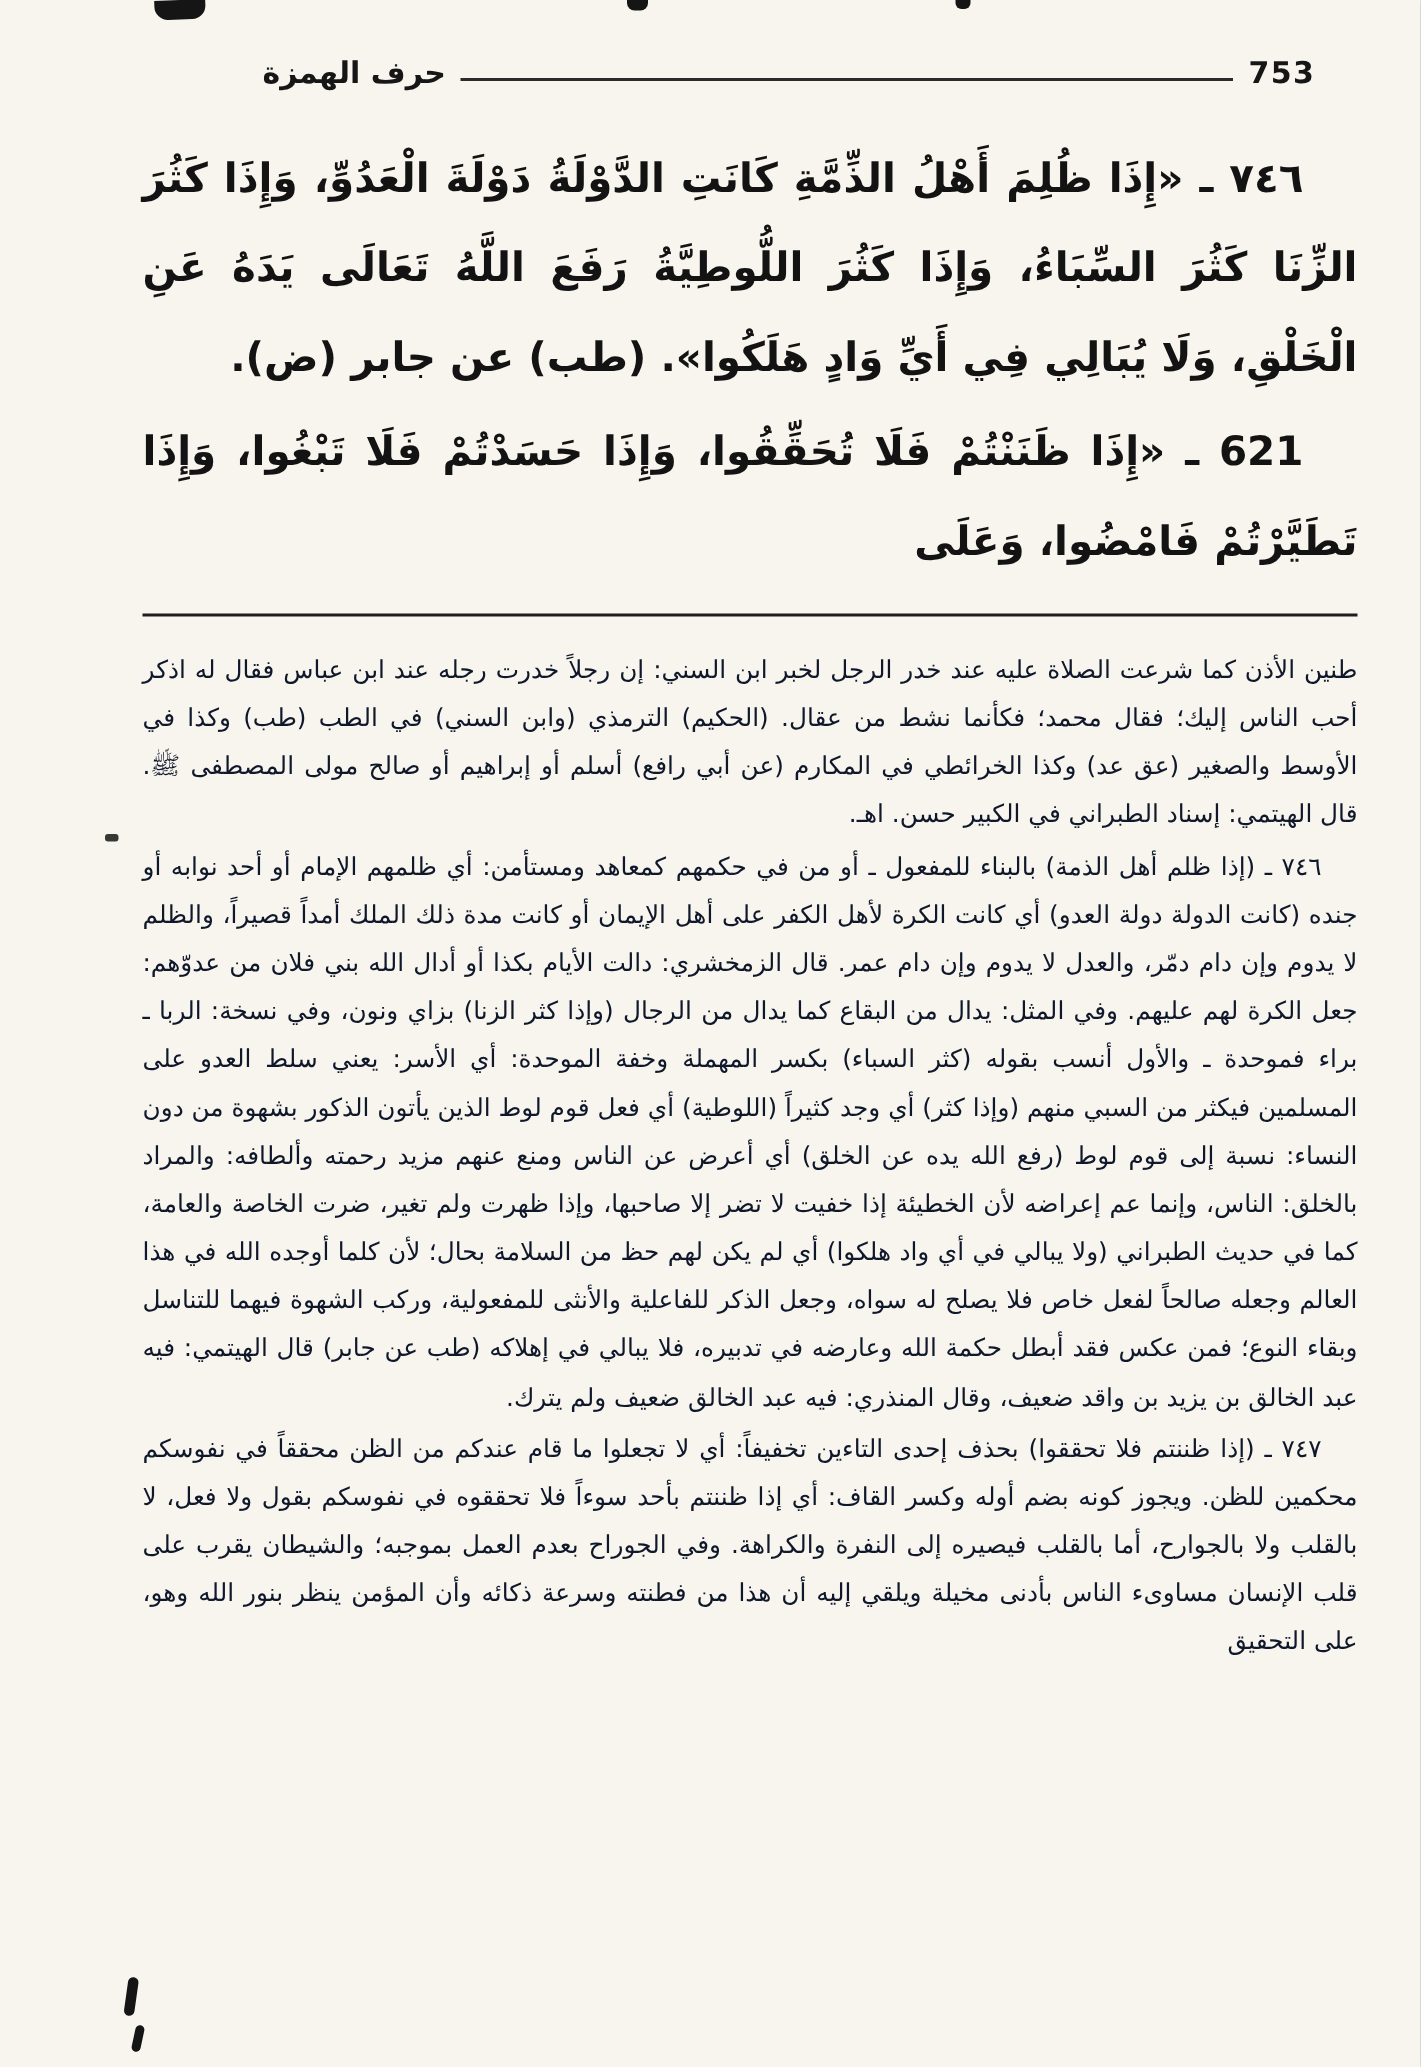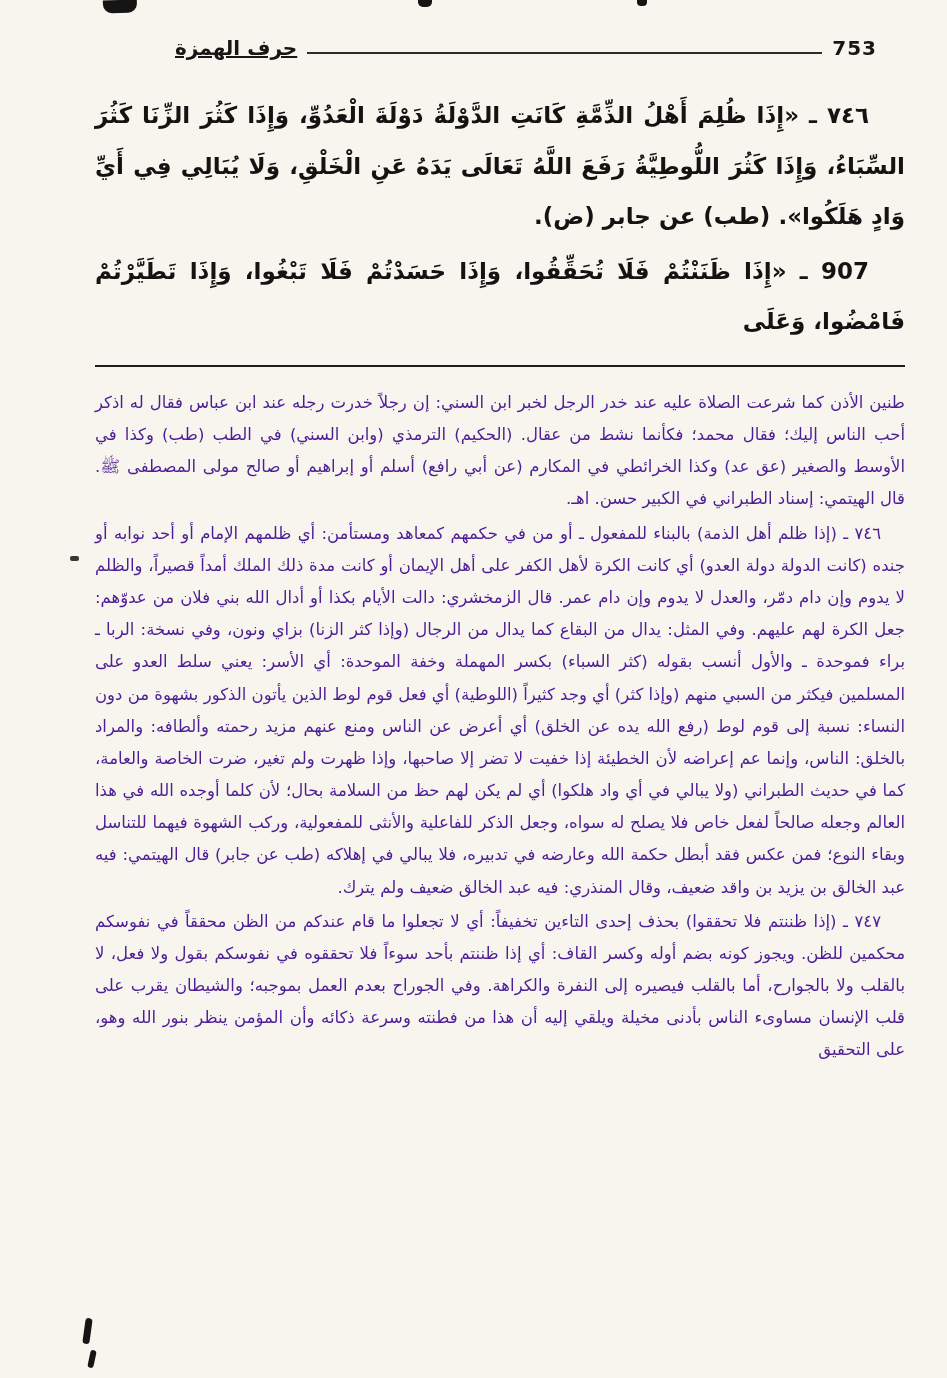--- a/index.html
+++ b/index.html
@@ -31,45 +31,45 @@
     font-weight:bold;
     font-size:20px;
     color:#161616;
   }
   .page-number { letter-spacing:1px; }
   .header-rule {
     flex:1;
     border-bottom:2px solid #2b2b2b;
     margin:0 10px 6px 10px;
   }
-  .chapter-title { white-space:nowrap;text-decoration:underline; }
+  .chapter-title { white-space:nowrap; }
 
   
   .hadith {
-    font-size:23px;
+    font-size:27px;
     font-weight:700;
     line-height:2.2;
     text-align:justify;
     color:#131313;
   }
   .hadith p { margin-bottom:4px; }
   .indent-lg { text-indent:36px; }
 
   
   .separator {
     border-top:2.5px solid #1e1e1e;
     margin:18px 0 20px 0;
   }
 
   
   .commentary {
     font-size:16.5px;
     line-height:1.95;
     text-align:justify;
-    color:#4c1d95;
+    color:#0f172a;
   }
   .commentary p { margin-bottom:2px; }
   .indent-sm { text-indent:24px; }
 
   
   .artifact { position:absolute; background:#151515; }
   .a1 { left:103px; top:0;  width:34px; height:13px; border-radius:0 0 9px 9px; transform:rotate(-2deg); }
   .a2 { left:418px; top:0;  width:14px; height:7px;  border-radius:0 0 5px 5px; }
   .a3 { left:637px; top:0;  width:10px; height:6px;  border-radius:0 0 4px 4px; }
   .a4 { left:84px;  top:1318px; width:7px; height:26px; border-radius:4px; transform:rotate(8deg); }
@@ -84,21 +84,21 @@
   <div class="content">
 
     <header class="page-header">
       <span class="page-number">753</span>
       <span class="header-rule"></span>
       <span class="chapter-title">حرف الهمزة</span>
     </header>
 
     <section class="hadith">
       <p class="indent-lg">٧٤٦ ـ «إِذَا ظُلِمَ أَهْلُ الذِّمَّةِ كَانَتِ الدَّوْلَةُ دَوْلَةَ الْعَدُوِّ، وَإِذَا كَثُرَ الزِّنَا كَثُرَ السِّبَاءُ، وَإِذَا كَثُرَ اللُّوطِيَّةُ رَفَعَ اللَّهُ تَعَالَى يَدَهُ عَنِ الْخَلْقِ، وَلَا يُبَالِي فِي أَيِّ وَادٍ هَلَكُوا». (طب) عن جابر (ض).</p>
-      <p class="indent-lg">907 ـ «إِذَا ظَنَنْتُمْ فَلَا تُحَقِّقُوا، وَإِذَا حَسَدْتُمْ فَلَا تَبْغُوا، وَإِذَا تَطَيَّرْتُمْ فَامْضُوا، وَعَلَى</p>
+      <p class="indent-lg">621 ـ «إِذَا ظَنَنْتُمْ فَلَا تُحَقِّقُوا، وَإِذَا حَسَدْتُمْ فَلَا تَبْغُوا، وَإِذَا تَطَيَّرْتُمْ فَامْضُوا، وَعَلَى</p>
     </section>
 
     <div class="separator"></div>
 
     <section class="commentary">
       <p>طنين الأذن كما شرعت الصلاة عليه عند خدر الرجل لخبر ابن السني: إن رجلاً خدرت رجله عند ابن عباس فقال له اذكر أحب الناس إليك؛ فقال محمد؛ فكأنما نشط من عقال. (الحكيم) الترمذي (وابن السني) في الطب (طب) وكذا في الأوسط والصغير (عق عد) وكذا الخرائطي في المكارم (عن أبي رافع) أسلم أو إبراهيم أو صالح مولى المصطفى ﷺ. قال الهيتمي: إسناد الطبراني في الكبير حسن. اهـ.</p>
       <p class="indent-sm">٧٤٦ ـ (إذا ظلم أهل الذمة) بالبناء للمفعول ـ أو من في حكمهم كمعاهد ومستأمن: أي ظلمهم الإمام أو أحد نوابه أو جنده (كانت الدولة دولة العدو) أي كانت الكرة لأهل الكفر على أهل الإيمان أو كانت مدة ذلك الملك أمداً قصيراً، والظلم لا يدوم وإن دام دمّر، والعدل لا يدوم وإن دام عمر. قال الزمخشري: دالت الأيام بكذا أو أدال الله بني فلان من عدوّهم: جعل الكرة لهم عليهم. وفي المثل: يدال من البقاع كما يدال من الرجال (وإذا كثر الزنا) بزاي ونون، وفي نسخة: الربا ـ براء فموحدة ـ والأول أنسب بقوله (كثر السباء) بكسر المهملة وخفة الموحدة: أي الأسر: يعني سلط العدو على المسلمين فيكثر من السبي منهم (وإذا كثر) أي وجد كثيراً (اللوطية) أي فعل قوم لوط الذين يأتون الذكور بشهوة من دون النساء: نسبة إلى قوم لوط (رفع الله يده عن الخلق) أي أعرض عن الناس ومنع عنهم مزيد رحمته وألطافه: والمراد بالخلق: الناس، وإنما عم إعراضه لأن الخطيئة إذا خفيت لا تضر إلا صاحبها، وإذا ظهرت ولم تغير، ضرت الخاصة والعامة، كما في حديث الطبراني (ولا يبالي في أي واد هلكوا) أي لم يكن لهم حظ من السلامة بحال؛ لأن كلما أوجده الله في هذا العالم وجعله صالحاً لفعل خاص فلا يصلح له سواه، وجعل الذكر للفاعلية والأنثى للمفعولية، وركب الشهوة فيهما للتناسل وبقاء النوع؛ فمن عكس فقد أبطل حكمة الله وعارضه في تدبيره، فلا يبالي في إهلاكه (طب عن جابر) قال الهيتمي: فيه عبد الخالق بن يزيد بن واقد ضعيف، وقال المنذري: فيه عبد الخالق ضعيف ولم يترك.</p>
       <p class="indent-sm">٧٤٧ ـ (إذا ظننتم فلا تحققوا) بحذف إحدى التاءين تخفيفاً: أي لا تجعلوا ما قام عندكم من الظن محققاً في نفوسكم محكمين للظن. ويجوز كونه بضم أوله وكسر القاف: أي إذا ظننتم بأحد سوءاً فلا تحققوه في نفوسكم بقول ولا فعل، لا بالقلب ولا بالجوارح، أما بالقلب فيصيره إلى النفرة والكراهة. وفي الجوراح بعدم العمل بموجبه؛ والشيطان يقرب على قلب الإنسان مساوىء الناس بأدنى مخيلة ويلقي إليه أن هذا من فطنته وسرعة ذكائه وأن المؤمن ينظر بنور الله وهو، على التحقيق</p>
     </section>
 

